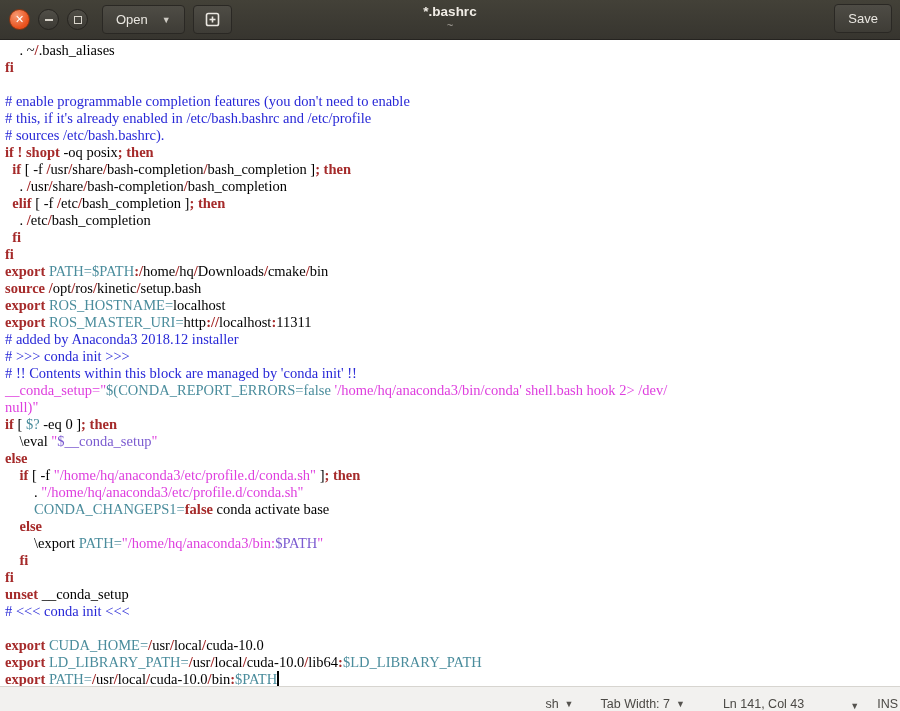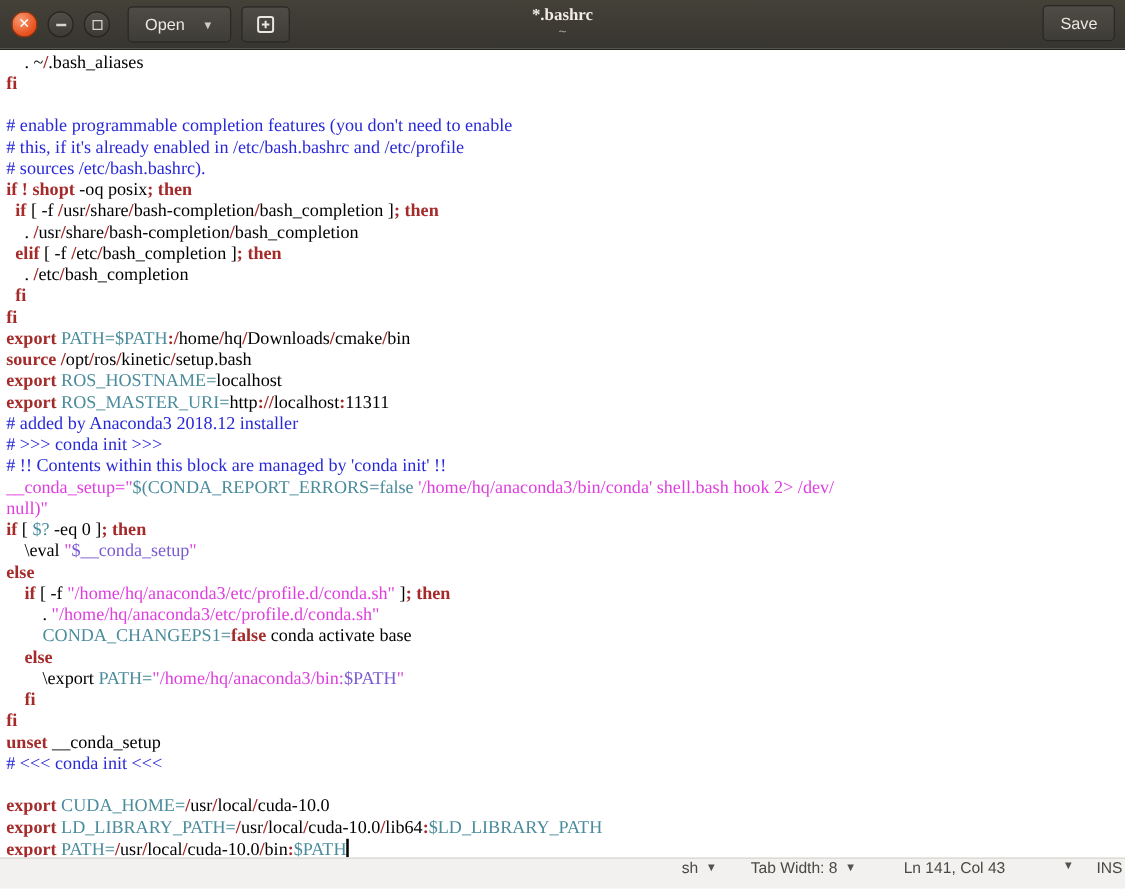--- a/index.html
+++ b/index.html
@@ -34,21 +34,21 @@
     border:1px solid #2a2824; border-radius:4px;
     color:#eae7e1; font-size:13px; height:29px; padding:0 13px;
     display:flex; align-items:center; gap:14px; cursor:default;
   }
   .open-btn { margin-left:14px; }
   .newdoc-btn { margin-left:8px; padding:0 10px; }
   .chev { font-size:9px; color:#cfccc5; }
   .title-wrap {
     position:absolute; left:0; right:0; top:4px; text-align:center; pointer-events:none;
   }
-  .title { color:#f1ede6; font-weight:bold; font-size:13.5px;font-family:Liberation Serif, serif; }
+  .title { color:#f1ede6; font-weight:bold; font-size:13.5px; }
   .subtitle { color:#a9a59d; font-size:11px; margin-top:0px; }
   .save-btn { position:absolute; right:8px; top:4px; }
   
   .editor {
     height:646px; background:#fff; padding:2px 0 0 5px;
     font-family:"DejaVu Sans Mono","Liberation Mono",monospace;
     font-size:14.5px; line-height:17px; white-space:pre; overflow:hidden;
     cursor:text;
   }
   .line { height:17px;font-family:Liberation Serif, serif; }
@@ -56,21 +56,21 @@
   .p  { color:var(--keyword); font-weight:bold; }
   .c  { color:var(--comment); }
   .v  { color:var(--variable); }
   .s  { color:var(--string); }
   .vs { color:var(--stringvar); }
   .t  { color:#000; }
   .caret { display:inline-block; width:1.5px; height:15px; background:#000; vertical-align:-2px; }
   
   .statusbar {
     height:25px; background:#f2f1ef; border-top:1px solid #d7d5d0;
-    display:flex; align-items:flex-start; justify-content:flex-end;
+    display:flex; align-items:flex-end; justify-content:flex-end;
     font-size:12.5px; color:#4b4945; position:relative;
   }
   .sb-item { display:flex; align-items:center; gap:6px; cursor:default; }
   .sb-chev { font-size:9px; color:#55534f; }
   .sb-lang { margin-right:27px; }
   .sb-tab  { margin-right:38px; }
   .sb-lncol{ margin-right:46px; }
   .sb-dd   { margin-right:18px; }
   .sb-ins  { margin-right:2px; }
   .watermark {
@@ -119,21 +119,21 @@
 </div>
 
 <div class="editor" id="code-area"><div class="line"><span class="t">    . ~</span><span class="p">/</span><span class="t">.bash_aliases</span></div><div class="line"><span class="k">fi</span></div><div class="line"></div><div class="line"><span class="c"># enable programmable completion features (you don't need to enable</span></div><div class="line"><span class="c"># this, if it's already enabled in /etc/bash.bashrc and /etc/profile</span></div><div class="line"><span class="c"># sources /etc/bash.bashrc).</span></div><div class="line"><span class="k">if</span><span class="t"> </span><span class="k">!</span><span class="t"> </span><span class="k">shopt</span><span class="t"> -oq posix</span><span class="k">;</span><span class="t"> </span><span class="k">then</span></div><div class="line"><span class="t">  </span><span class="k">if</span><span class="t"> [ -f </span><span class="p">/</span><span class="t">usr</span><span class="p">/</span><span class="t">share</span><span class="p">/</span><span class="t">bash-completion</span><span class="p">/</span><span class="t">bash_completion ]</span><span class="k">;</span><span class="t"> </span><span class="k">then</span></div><div class="line"><span class="t">    . </span><span class="p">/</span><span class="t">usr</span><span class="p">/</span><span class="t">share</span><span class="p">/</span><span class="t">bash-completion</span><span class="p">/</span><span class="t">bash_completion</span></div><div class="line"><span class="t">  </span><span class="k">elif</span><span class="t"> [ -f </span><span class="p">/</span><span class="t">etc</span><span class="p">/</span><span class="t">bash_completion ]</span><span class="k">;</span><span class="t"> </span><span class="k">then</span></div><div class="line"><span class="t">    . </span><span class="p">/</span><span class="t">etc</span><span class="p">/</span><span class="t">bash_completion</span></div><div class="line"><span class="t">  </span><span class="k">fi</span></div><div class="line"><span class="k">fi</span></div><div class="line"><span class="k">export</span><span class="t"> </span><span class="v">PATH=$PATH</span><span class="p">:/</span><span class="t">home</span><span class="p">/</span><span class="t">hq</span><span class="p">/</span><span class="t">Downloads</span><span class="p">/</span><span class="t">cmake</span><span class="p">/</span><span class="t">bin</span></div><div class="line"><span class="k">source</span><span class="t"> </span><span class="p">/</span><span class="t">opt</span><span class="p">/</span><span class="t">ros</span><span class="p">/</span><span class="t">kinetic</span><span class="p">/</span><span class="t">setup.bash</span></div><div class="line"><span class="k">export</span><span class="t"> </span><span class="v">ROS_HOSTNAME=</span><span class="t">localhost</span></div><div class="line"><span class="k">export</span><span class="t"> </span><span class="v">ROS_MASTER_URI=</span><span class="t">http</span><span class="p">://</span><span class="t">localhost</span><span class="p">:</span><span class="t">11311</span></div><div class="line"><span class="c"># added by Anaconda3 2018.12 installer</span></div><div class="line"><span class="c"># &gt;&gt;&gt; conda init &gt;&gt;&gt;</span></div><div class="line"><span class="c"># !! Contents within this block are managed by 'conda init' !!</span></div><div class="line"><span class="s">__conda_setup="</span><span class="v">$(CONDA_REPORT_ERRORS=false </span><span class="s">'/home/hq/anaconda3/bin/conda' shell.bash hook 2&gt; /dev/</span></div><div class="line"><span class="s">null)"</span></div><div class="line"><span class="k">if</span><span class="t"> [ </span><span class="v">$?</span><span class="t"> -eq 0 ]</span><span class="k">;</span><span class="t"> </span><span class="k">then</span></div><div class="line"><span class="t">    \eval </span><span class="s">"</span><span class="vs">$__conda_setup</span><span class="s">"</span></div><div class="line"><span class="k">else</span></div><div class="line"><span class="t">    </span><span class="k">if</span><span class="t"> [ -f </span><span class="s">"/home/hq/anaconda3/etc/profile.d/conda.sh"</span><span class="t"> ]</span><span class="k">;</span><span class="t"> </span><span class="k">then</span></div><div class="line"><span class="t">        . </span><span class="s">"/home/hq/anaconda3/etc/profile.d/conda.sh"</span></div><div class="line"><span class="t">        </span><span class="v">CONDA_CHANGEPS1=</span><span class="k">false</span><span class="t"> conda activate base</span></div><div class="line"><span class="t">    </span><span class="k">else</span></div><div class="line"><span class="t">        \export </span><span class="v">PATH=</span><span class="s">"/home/hq/anaconda3/bin:</span><span class="vs">$PATH</span><span class="s">"</span></div><div class="line"><span class="t">    </span><span class="k">fi</span></div><div class="line"><span class="k">fi</span></div><div class="line"><span class="k">unset</span><span class="t"> __conda_setup</span></div><div class="line"><span class="c"># &lt;&lt;&lt; conda init &lt;&lt;&lt;</span></div><div class="line"></div><div class="line"><span class="k">export</span><span class="t"> </span><span class="v">CUDA_HOME=</span><span class="p">/</span><span class="t">usr</span><span class="p">/</span><span class="t">local</span><span class="p">/</span><span class="t">cuda-10.0</span></div><div class="line"><span class="k">export</span><span class="t"> </span><span class="v">LD_LIBRARY_PATH=</span><span class="p">/</span><span class="t">usr</span><span class="p">/</span><span class="t">local</span><span class="p">/</span><span class="t">cuda-10.0</span><span class="p">/</span><span class="t">lib64</span><span class="p">:</span><span class="v">$LD_LIBRARY_PATH</span></div><div class="line"><span class="k">export</span><span class="t"> </span><span class="v">PATH=</span><span class="p">/</span><span class="t">usr</span><span class="p">/</span><span class="t">local</span><span class="p">/</span><span class="t">cuda-10.0</span><span class="p">/</span><span class="t">bin</span><span class="p">:</span><span class="v">$PATH</span><span class="caret"></span></div></div>
 
 <div class="statusbar">
   <div class="sb-item sb-lang">
     <span>sh</span>
     <span class="sb-chev">▼</span>
   </div>
   <div class="sb-item sb-tab">
-    <span>Tab Width: 8</span>
+    <span>Tab Width: 7</span>
     <span class="sb-chev">▼</span>
   </div>
   <div class="sb-item sb-lncol">
     <span>Ln 141, Col 43</span>
   </div>
   <div class="sb-item sb-dd">
     <span class="sb-chev">▼</span>
   </div>
   <div class="sb-item sb-ins">
     <span>INS</span>

